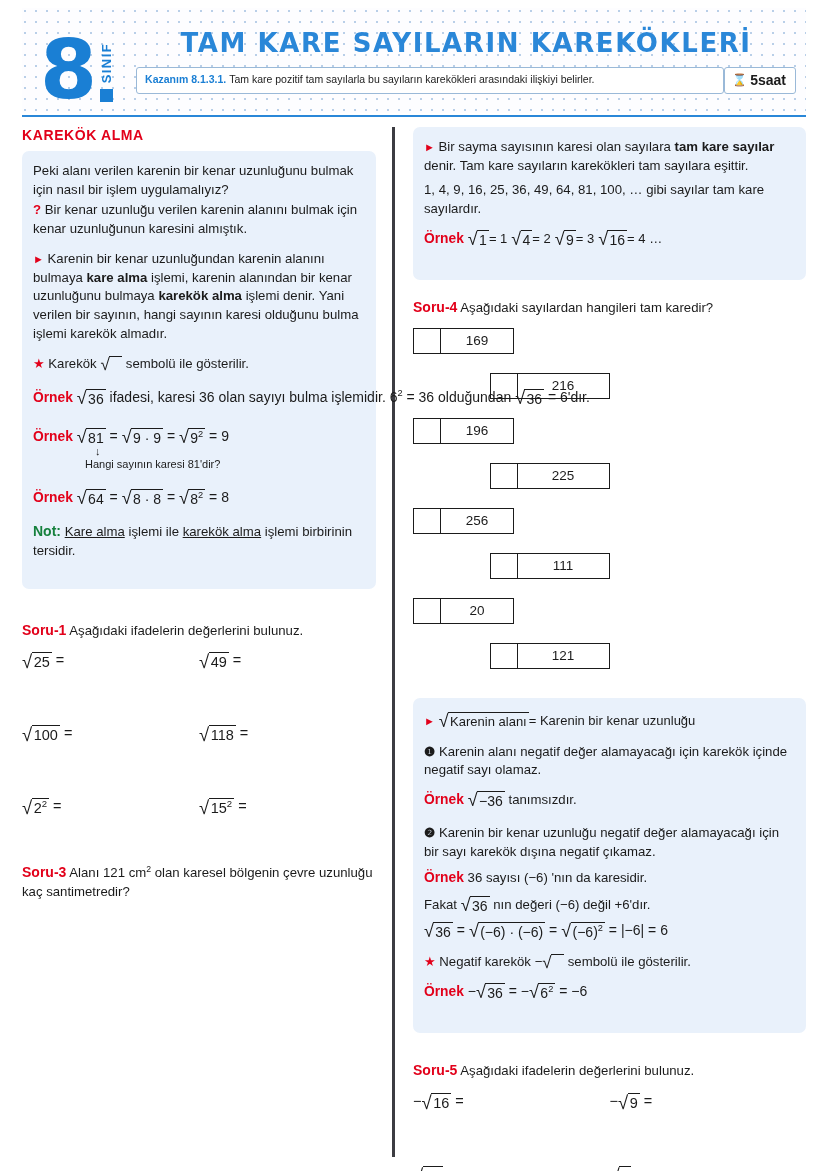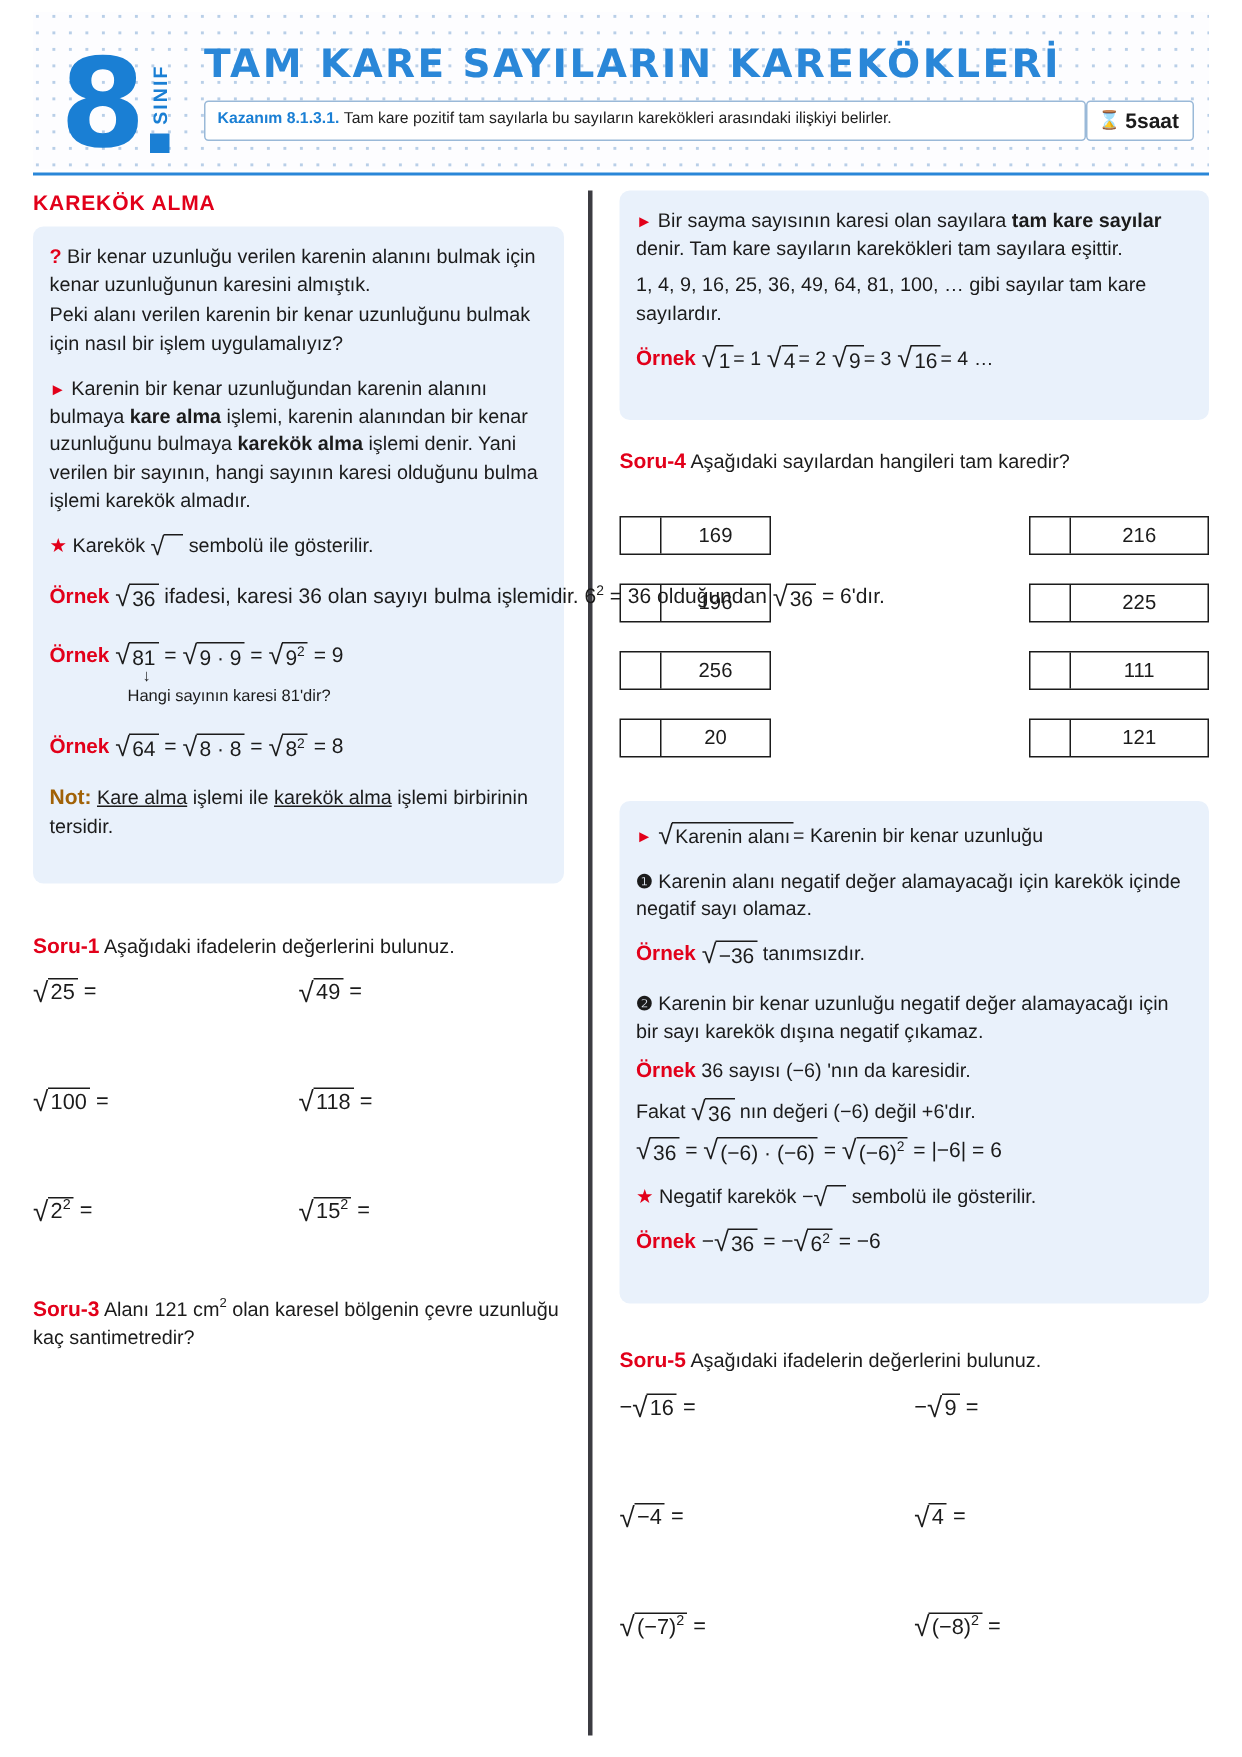--- a/index.html
+++ b/index.html
@@ -77,20 +77,21 @@
   .header-main { flex: 1 1 auto; padding-left: 6px; }
 
   .doc-title {
     font-family: "DejaVu Sans", sans-serif;
     font-size: 26px;
     font-weight: bold;
     color: #2a87d8;
     letter-spacing: 1.6px;
     margin-bottom: 9px;
     white-space: nowrap;
+    text-align: center;
   }
 
   .meta-row { display: flex; align-items: stretch; gap: 0; }
 
   .kazanim-box {
     flex: 1 1 auto;
     background: #ffffff;
     border: 1px solid #9ab9d8;
     border-radius: 3px;
     padding: 4px 8px 5px 8px;
@@ -143,21 +144,21 @@
     border-radius: 7px;
     padding: 11px 13px 26px 11px;
   }
 
   p, .line { font-size: 13.2px; line-height: 1.42; margin-bottom: 2px; }
   .gap { margin-top: 11px; }
   .gap-sm { margin-top: 6px; }
 
   .b { font-weight: bold; }
   .ornek { color: #e2001a; font-weight: bold; font-size: 13.8px; }
-  .notlbl { color: #a16207; font-weight: bold; font-size: 14px; }
+  .notlbl { color: #15803d; font-weight: bold; font-size: 14px; }
   .u { text-decoration: underline; }
 
   .bullet-q  { color: #e2001a; font-weight: bold; }
   .bullet-tri { color: #e2001a; font-size: 11px; }
   .bullet-star { color: #e2001a; font-size: 13px; }
   .bullet-num { font-weight: bold; font-size: 12.5px; }
 
   
   .math { font-size: 14px; line-height: 1.9; white-space: nowrap; }
   .rad { display: inline-flex; align-items: stretch; vertical-align: middle; }
@@ -181,21 +182,21 @@
 
   .expr-grid { display: flex; flex-wrap: wrap; }
   .expr-cell {
     width: 50%;
     height: 73px;
     font-size: 14.5px;
     padding-top: 8px;
   }
 
   
-  .box-grid { display: flex; flex-wrap: wrap; margin-top: 26px; }
+  .box-grid { display: flex; flex-wrap: wrap; margin-top: 10px; flex-direction: column; }
   .box-cell { width: 50%; margin-bottom: 19px; display: flex; }
   .box-cell.right-align { justify-content: flex-end; }
   .numbox {
     display: flex;
     border: 1.4px solid #1b1b1b;
     height: 26px;
     width: 101px;
   }
   .numbox.wide { width: 120px; }
   .numbox-check { width: 27px; border-right: 1.4px solid #1b1b1b; }
@@ -234,25 +235,25 @@
   </div>
 </div>
 
 <div class="columns">
 
   <div class="col col-left">
 
     <div class="section-title">KAREKÖK ALMA</div>
 
     <div class="bluebox">
+      <p>Peki alanı verilen karenin bir kenar uzunluğunu bulmak için nasıl bir işlem uygulamalıyız?</p>
       <p>
         <span class="bullet-q">?</span>
         <span>Bir kenar uzunluğu verilen karenin alanını bulmak için kenar uzunluğunun karesini almıştık.</span>
       </p>
-      <p>Peki alanı verilen karenin bir kenar uzunluğunu bulmak için nasıl bir işlem uygulamalıyız?</p>
 
       <p class="gap">
         <span class="bullet-tri">►</span>
         <span>Karenin bir kenar uzunluğundan karenin alanını bulmaya </span><span class="b">kare alma</span><span> işlemi, karenin alanından bir kenar uzunluğunu bulmaya </span><span class="b">karekök alma</span><span> işlemi denir. Yani verilen bir sayının, hangi sayının karesi olduğunu bulma işlemi karekök almadır.</span>
       </p>
 
       <p class="gap">
         <span class="bullet-star">★</span>
         <span>Karekök </span><span class="rad">
             <span class="rad-sign">√</span>

